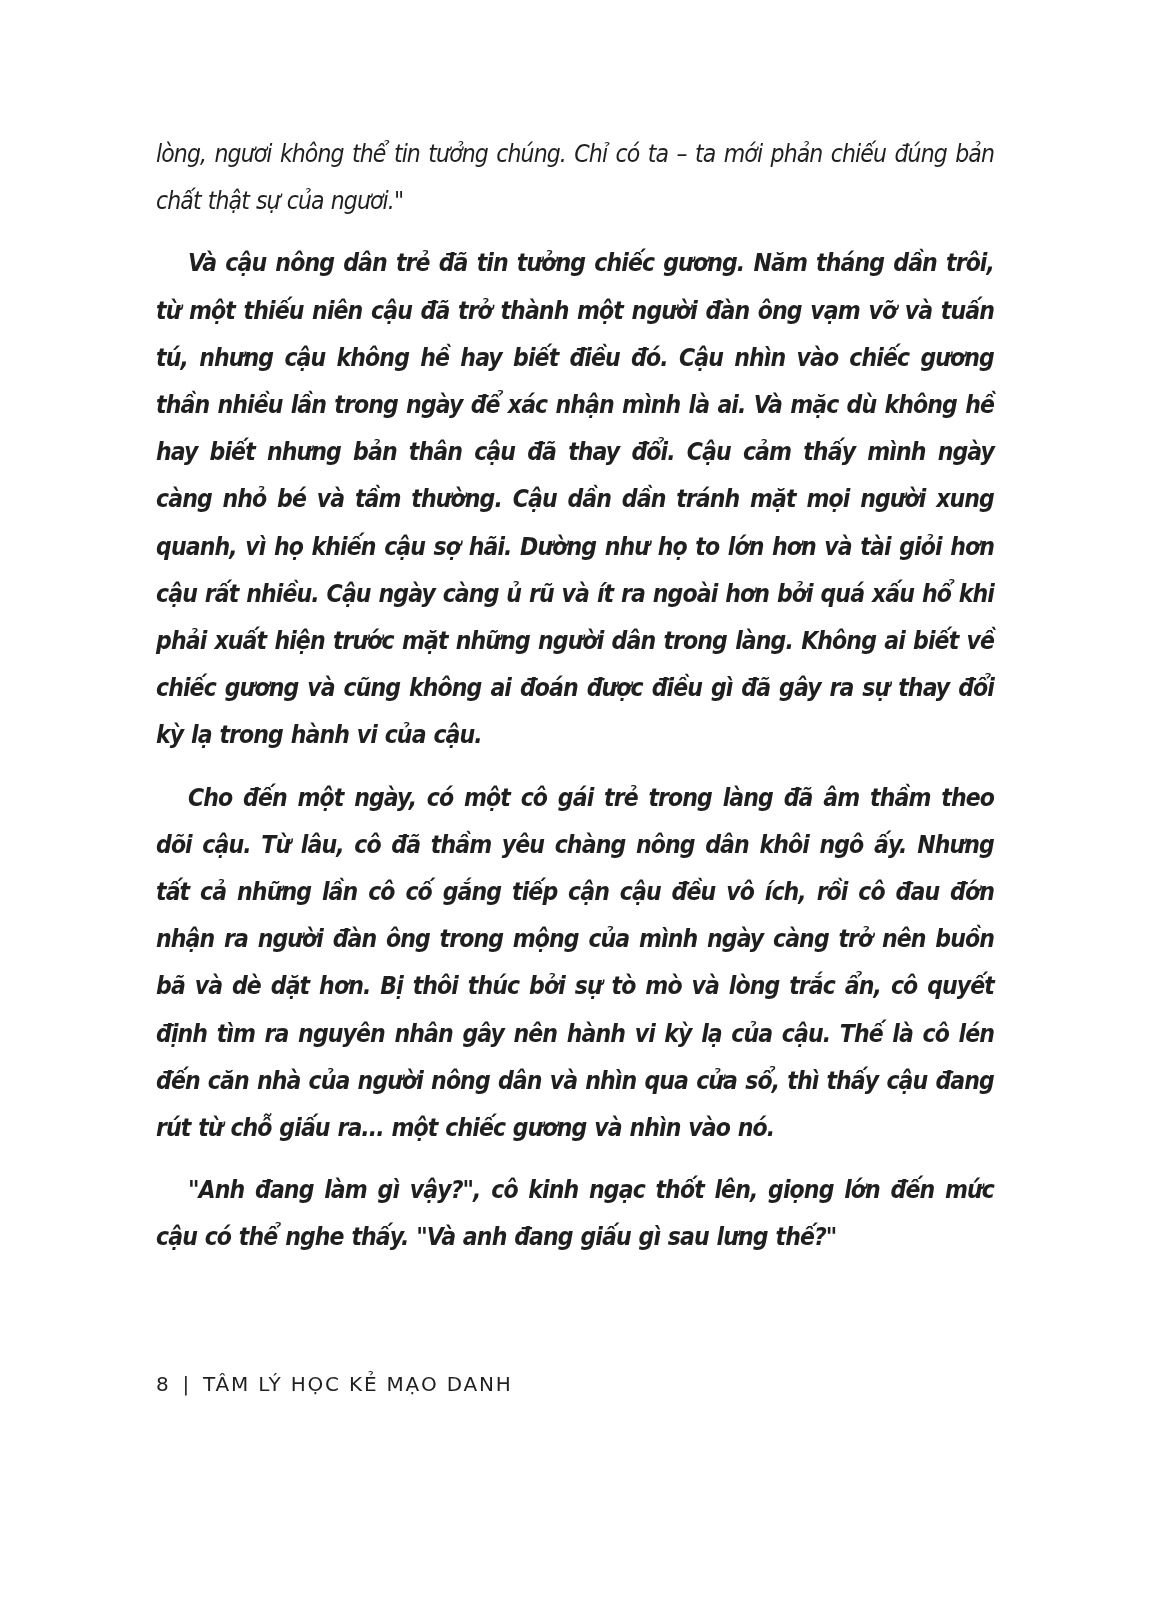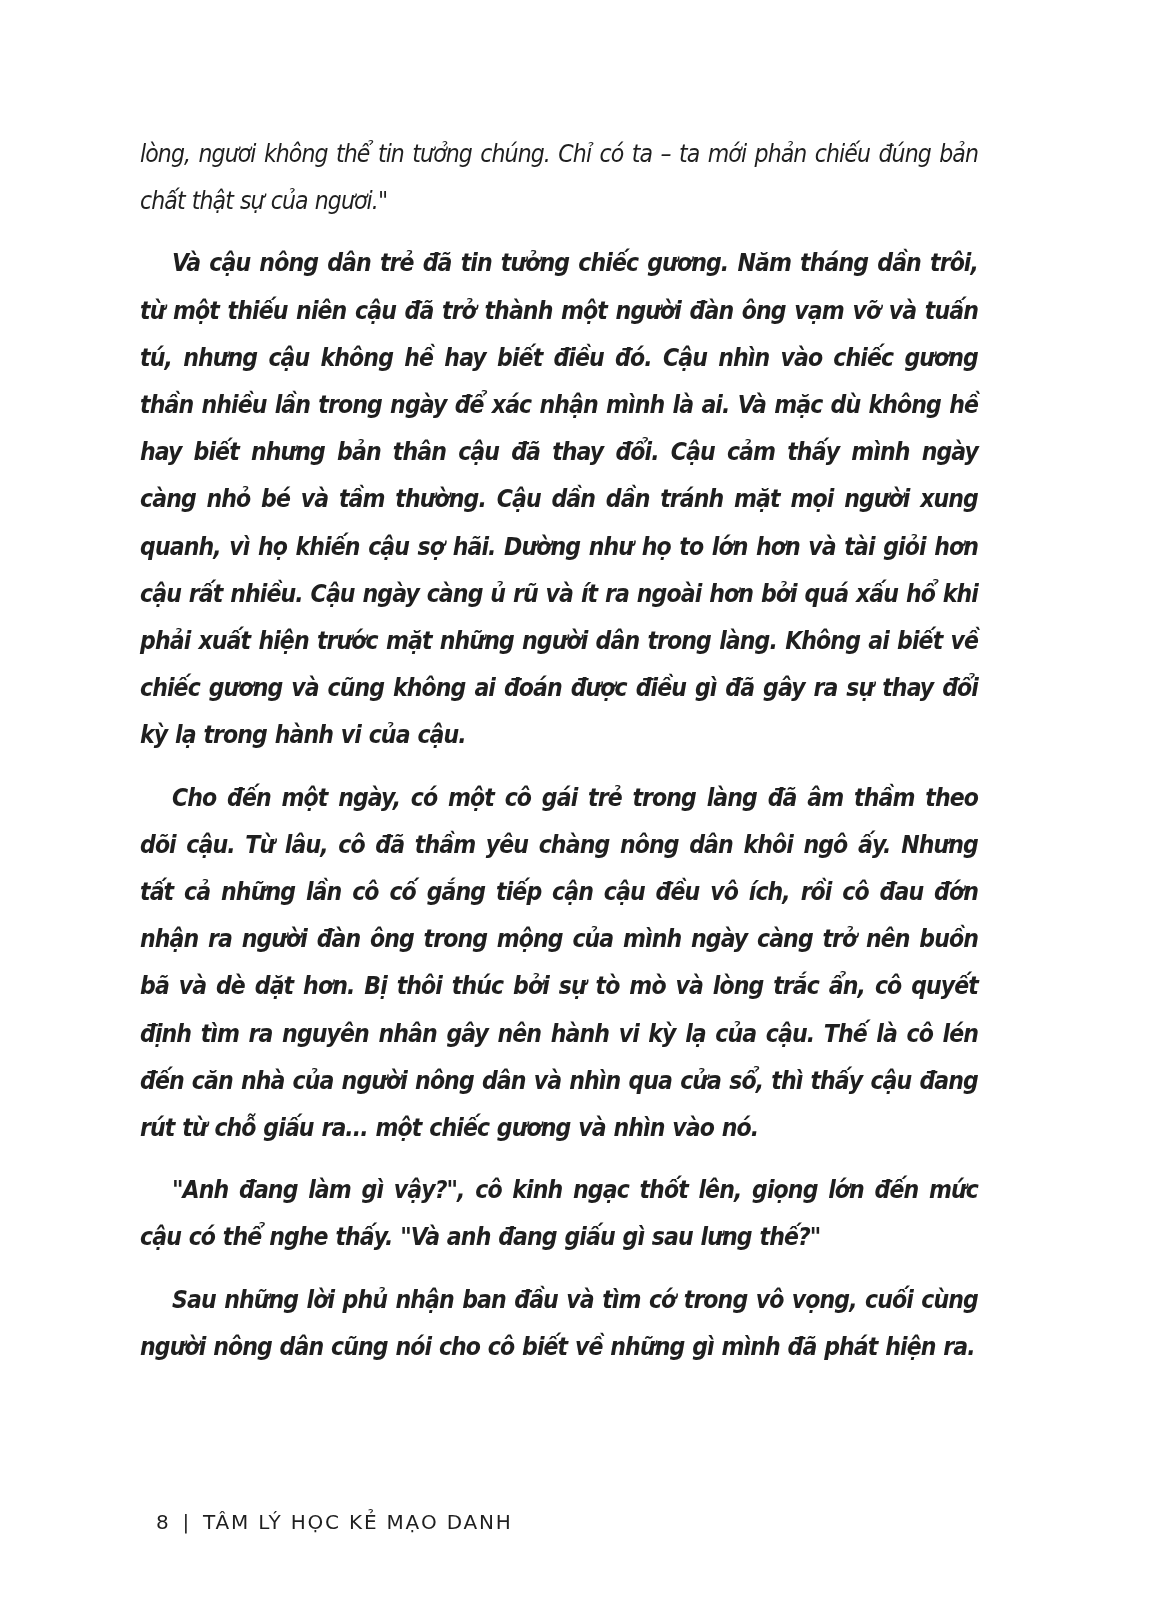--- a/index.html
+++ b/index.html
@@ -8,21 +8,21 @@
       background: #ffffff;
     }
     body {
       width: 1166px;
       height: 1607px;
       position: relative;
       overflow: hidden;
     }
     .page {
       position: absolute;
-      left: 140px;
+      left: 156px;
       top: 130px;
       width: 838px;
       color: #1f1f1f;
       font-family: "DejaVu Sans", sans-serif;
     }
     .para {
       margin: 0;
       font-style: italic;
       font-size: 24.5px;
       line-height: 47.2px;
@@ -34,21 +34,21 @@
     .para.indent {
       text-indent: 32px;
       font-weight: bold;
     }
     .gap {
       height: 15px;
     }
     .footer {
       position: absolute;
       left: 156px;
-      top: 1510px;
+      top: 1372px;
       font-family: "DejaVu Sans", sans-serif;
       font-size: 20px;
       color: #1f1f1f;
       letter-spacing: 1.8px;
       white-space: pre;
     }
     .footer .sep {
       padding: 0 12px;
     }
   </style>
@@ -57,16 +57,15 @@
 
 <div class="page">
   <p class="para">lòng, ngươi không thể tin tưởng chúng. Chỉ có ta – ta mới phản chiếu đúng bản chất thật sự của ngươi."</p>
   <div class="gap"></div>
   <p class="para indent">Và cậu nông dân trẻ đã tin tưởng chiếc gương. Năm tháng dần trôi, từ một thiếu niên cậu đã trở thành một người đàn ông vạm vỡ và tuấn tú, nhưng cậu không hề hay biết điều đó. Cậu nhìn vào chiếc gương thần nhiều lần trong ngày để xác nhận mình là ai. Và mặc dù không hề hay biết nhưng bản thân cậu đã thay đổi. Cậu cảm thấy mình ngày càng nhỏ bé và tầm thường. Cậu dần dần tránh mặt mọi người xung quanh, vì họ khiến cậu sợ hãi. Dường như họ to lớn hơn và tài giỏi hơn cậu rất nhiều. Cậu ngày càng ủ rũ và ít ra ngoài hơn bởi quá xấu hổ khi phải xuất hiện trước mặt những người dân trong làng. Không ai biết về chiếc gương và cũng không ai đoán được điều gì đã gây ra sự thay đổi kỳ lạ trong hành vi của cậu.</p>
   <div class="gap"></div>
   <p class="para indent">Cho đến một ngày, có một cô gái trẻ trong làng đã âm thầm theo dõi cậu. Từ lâu, cô đã thầm yêu chàng nông dân khôi ngô ấy. Nhưng tất cả những lần cô cố gắng tiếp cận cậu đều vô ích, rồi cô đau đớn nhận ra người đàn ông trong mộng của mình ngày càng trở nên buồn bã và dè dặt hơn. Bị thôi thúc bởi sự tò mò và lòng trắc ẩn, cô quyết định tìm ra nguyên nhân gây nên hành vi kỳ lạ của cậu. Thế là cô lén đến căn nhà của người nông dân và nhìn qua cửa sổ, thì thấy cậu đang rút từ chỗ giấu ra... một chiếc gương và nhìn vào nó.</p>
   <div class="gap"></div>
   <p class="para indent">"Anh đang làm gì vậy?", cô kinh ngạc thốt lên, giọng lớn đến mức cậu có thể nghe thấy. "Và anh đang giấu gì sau lưng thế?"</p>
   <div class="gap"></div>
-  <p class="para indent">Sau những lời phủ nhận ban đầu và tìm cớ trong vô vọng, cuối cùng người nông dân cũng nói cho cô biết về những gì mình đã phát hiện ra.</p>
 </div>
 
 <div class="footer"><span>8</span><span class="sep">|</span><span>TÂM LÝ HỌC KẺ MẠO DANH</span></div>
 
 </body></html>

